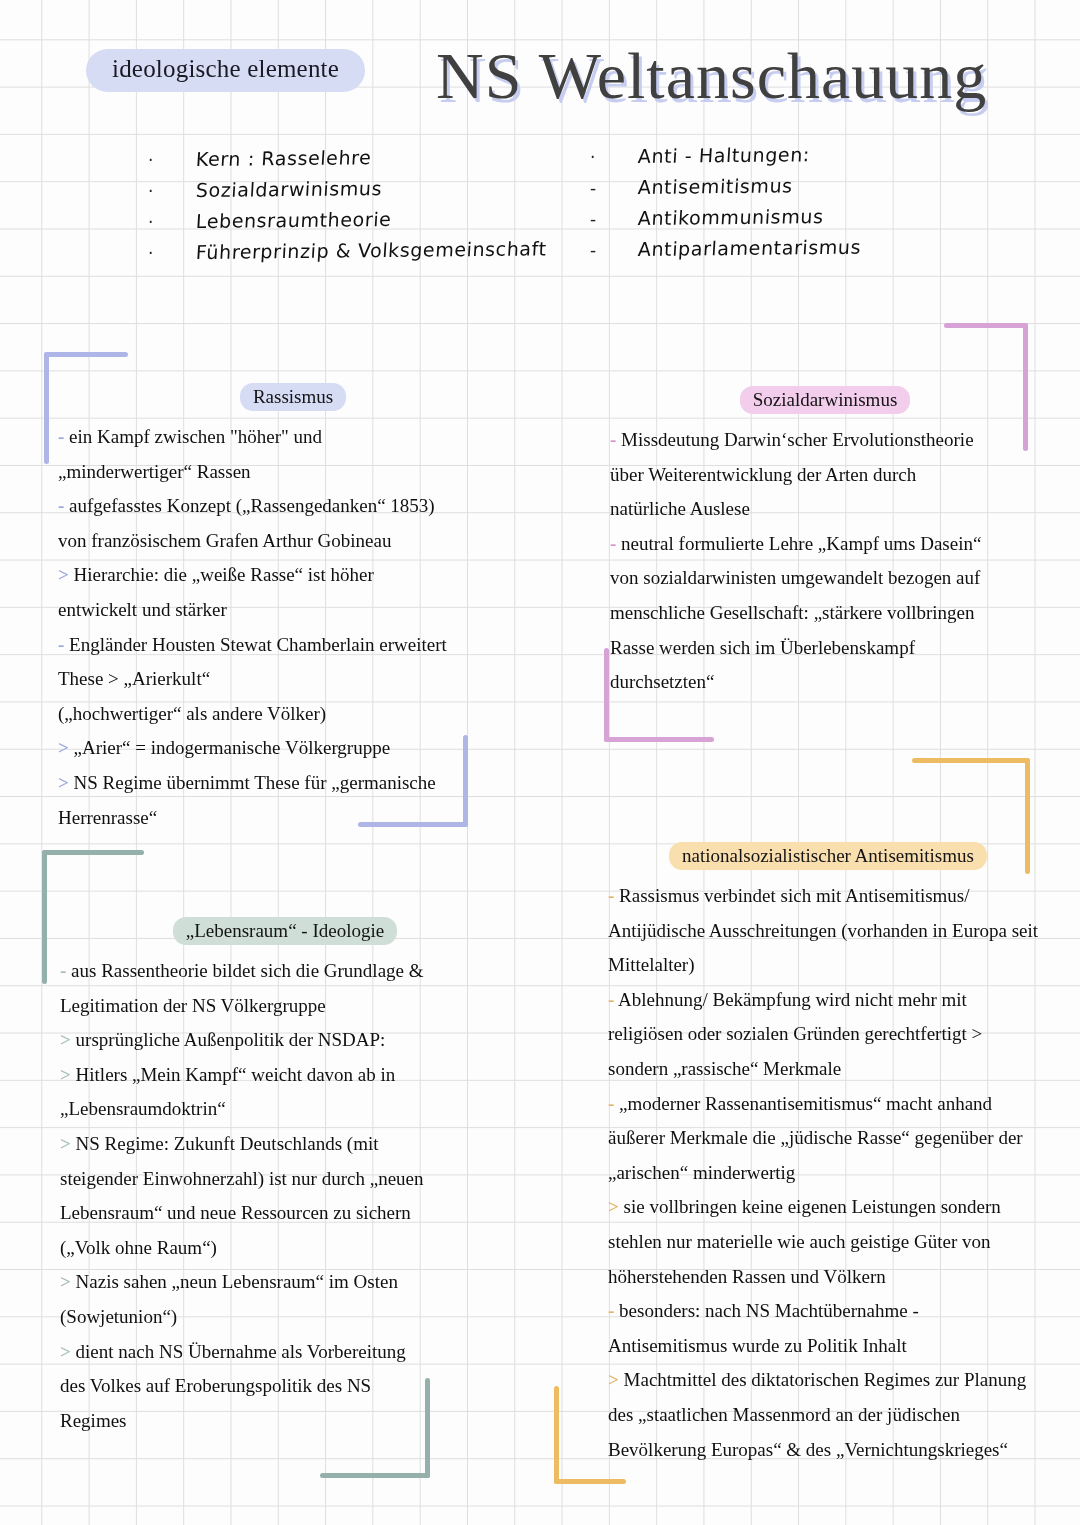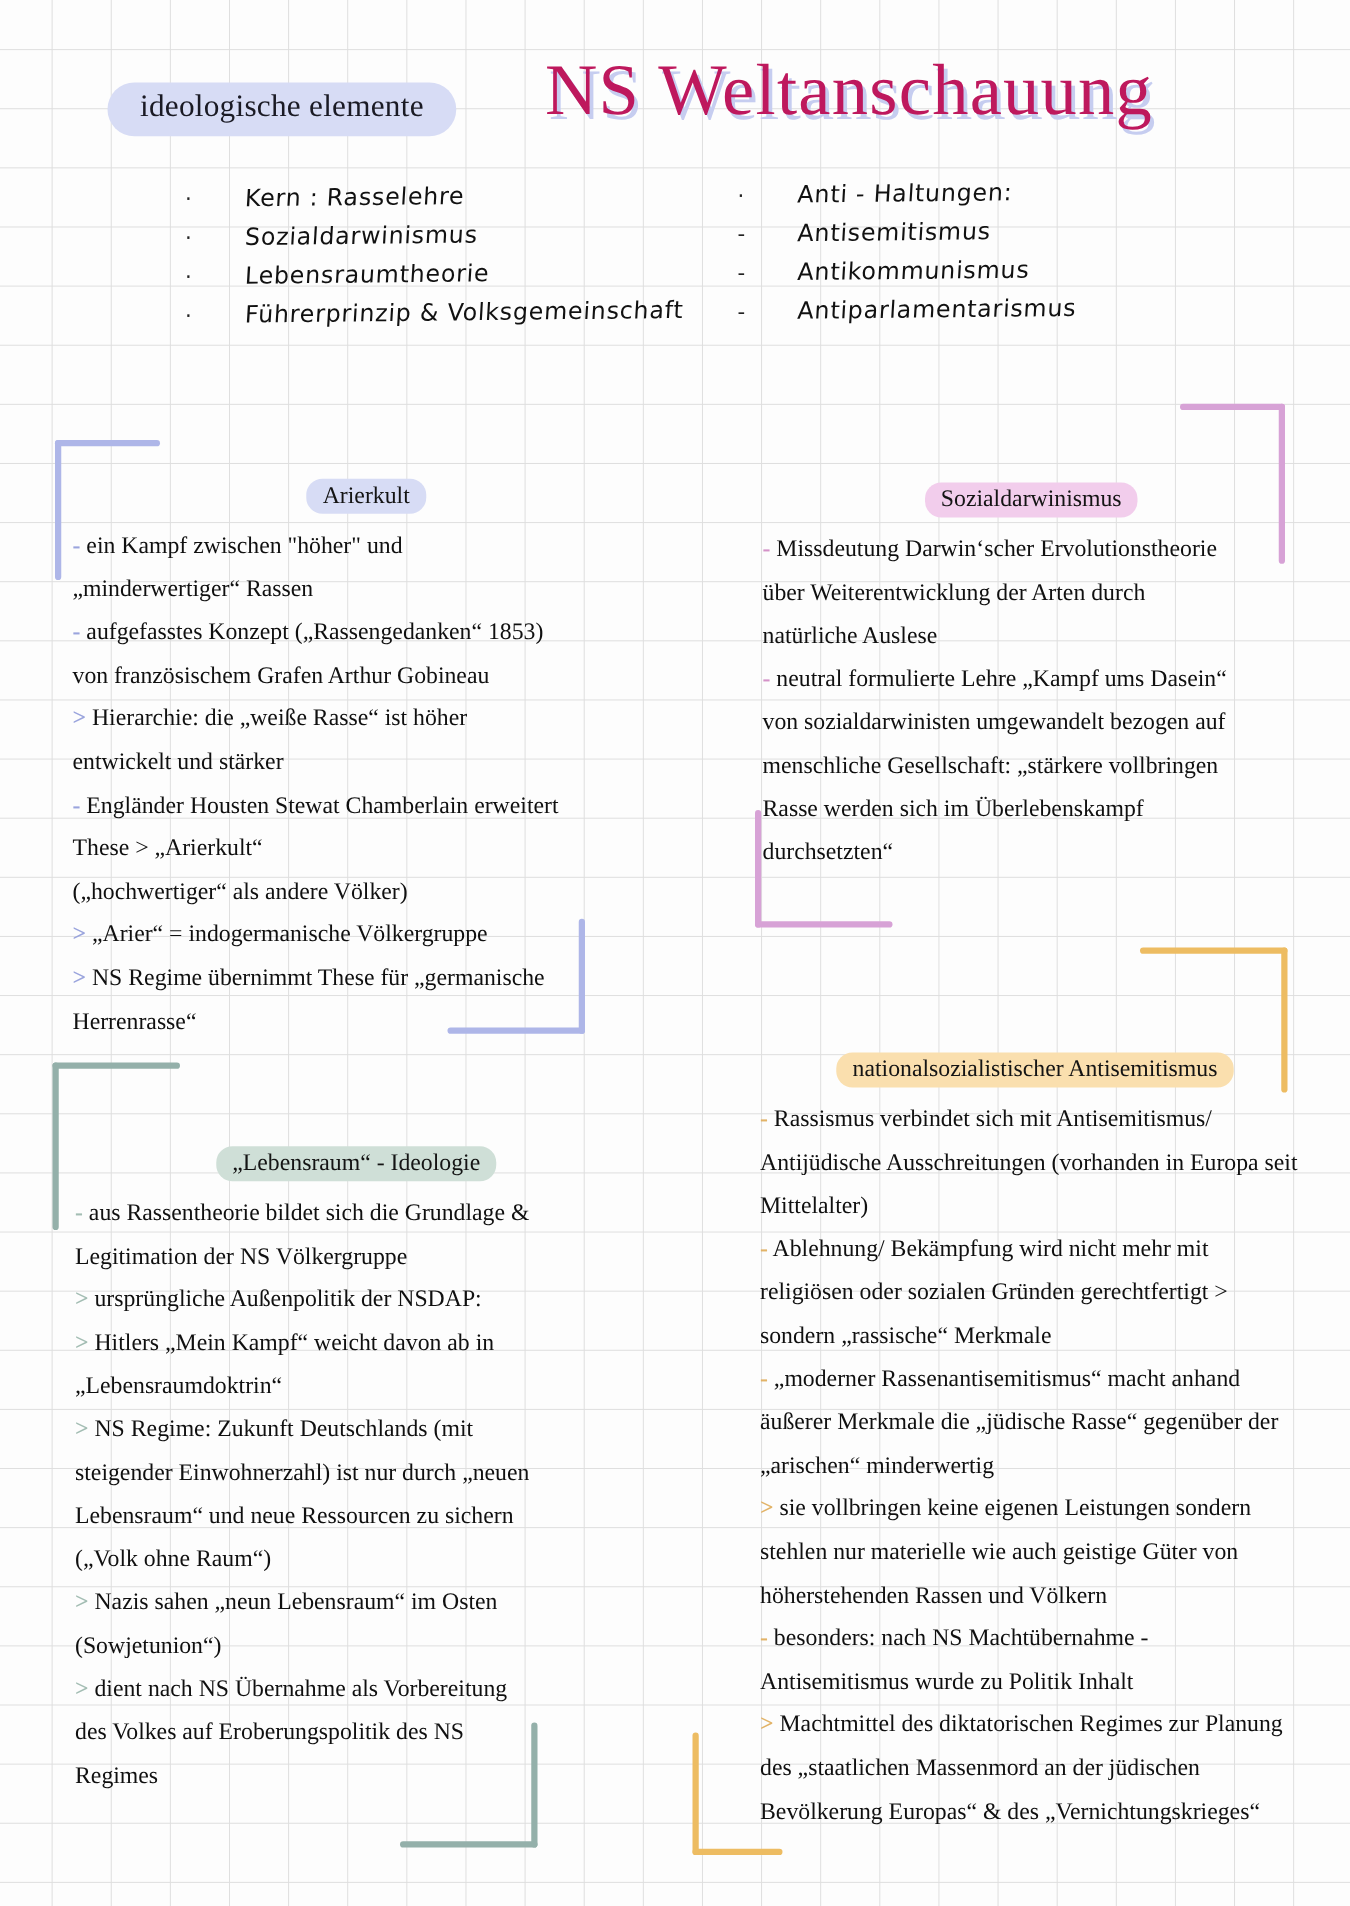--- a/index.html
+++ b/index.html
@@ -17,33 +17,33 @@
       linear-gradient(to right, #dedede 1px, transparent 1px),
       linear-gradient(to bottom, #dedede 1px, transparent 1px);
     background-size:47.3px 47.3px;
     background-position:-6px -8px;
     pointer-events:none;
   }
   #page{position:absolute;inset:0;}
 
   
   .pill-title{
-    position:absolute;left:86px;top:66px;
+    position:absolute;left:86px;top:49px;
     background:#d7dcf5;
     border-radius:22px;
     padding:6px 26px 9px 26px;
     font-size:25px;color:#1a1a24;
     letter-spacing:.2px;
     white-space:nowrap;
     font-family:Liberation Serif, serif;
   }
   .main-title{
     position:absolute;left:436px;top:38px;
-    font-size:58px;
-    color:#be185d;
+    font-size:66px;
+    color:#404040;
     letter-spacing:1px;
     white-space:nowrap;
     text-shadow:3px 4px 0 #c6cdf0;
   }
 
   
   .hand{
     position:absolute;
     font-family:"DejaVu Sans", sans-serif;
     font-size:19px;
@@ -142,21 +142,21 @@
       <span class="bullet">-</span>
       <span class="txt">Antikommunismus</span>
     </div>
     <div class="row">
       <span class="bullet">-</span>
       <span class="txt">Antiparlamentarismus</span>
     </div>
   </div>
 
 <div class="section" id="sec-rassismus">
-    <div class="sec-head"><span class="hl-blue">Arierkult</span></div>
+    <div class="sec-head"><span class="hl-blue">Rassismus</span></div>
     <div class="line"><span class="mk dash mk-blue">-</span> <span>ein Kampf zwischen "höher" und</span></div>
     <div class="line"><span>„minderwertiger“ Rassen</span></div>
     <div class="line"><span class="mk dash mk-blue">-</span> <span> aufgefasstes Konzept („Rassengedanken“ 1853)</span></div>
     <div class="line"><span>von französischem Grafen Arthur Gobineau</span></div>
     <div class="line"><span class="mk mk-blue">&gt;</span> <span>Hierarchie: die „weiße Rasse“ ist höher</span></div>
     <div class="line"><span>entwickelt und stärker</span></div>
     <div class="line"><span class="mk dash mk-blue">-</span> <span>Engländer Housten Stewat Chamberlain erweitert</span></div>
     <div class="line"><span>These &gt; „Arierkult“</span></div>
     <div class="line"><span>(„hochwertiger“ als andere Völker)</span></div>
     <div class="line"><span class="mk mk-blue">&gt;</span> <span>„Arier“ = indogermanische Völkergruppe</span></div>

